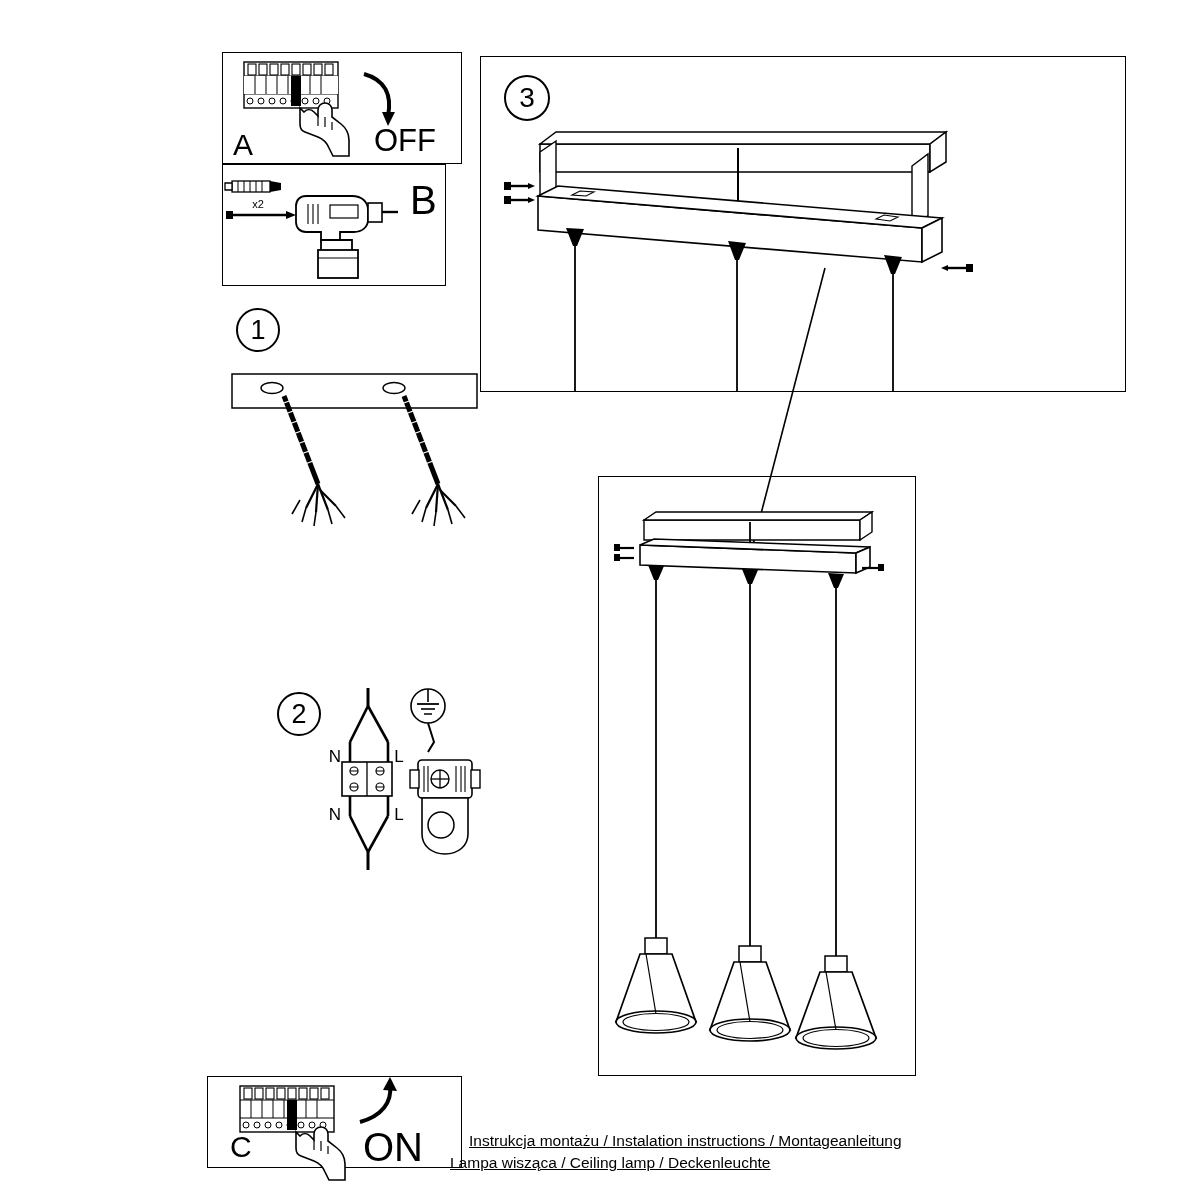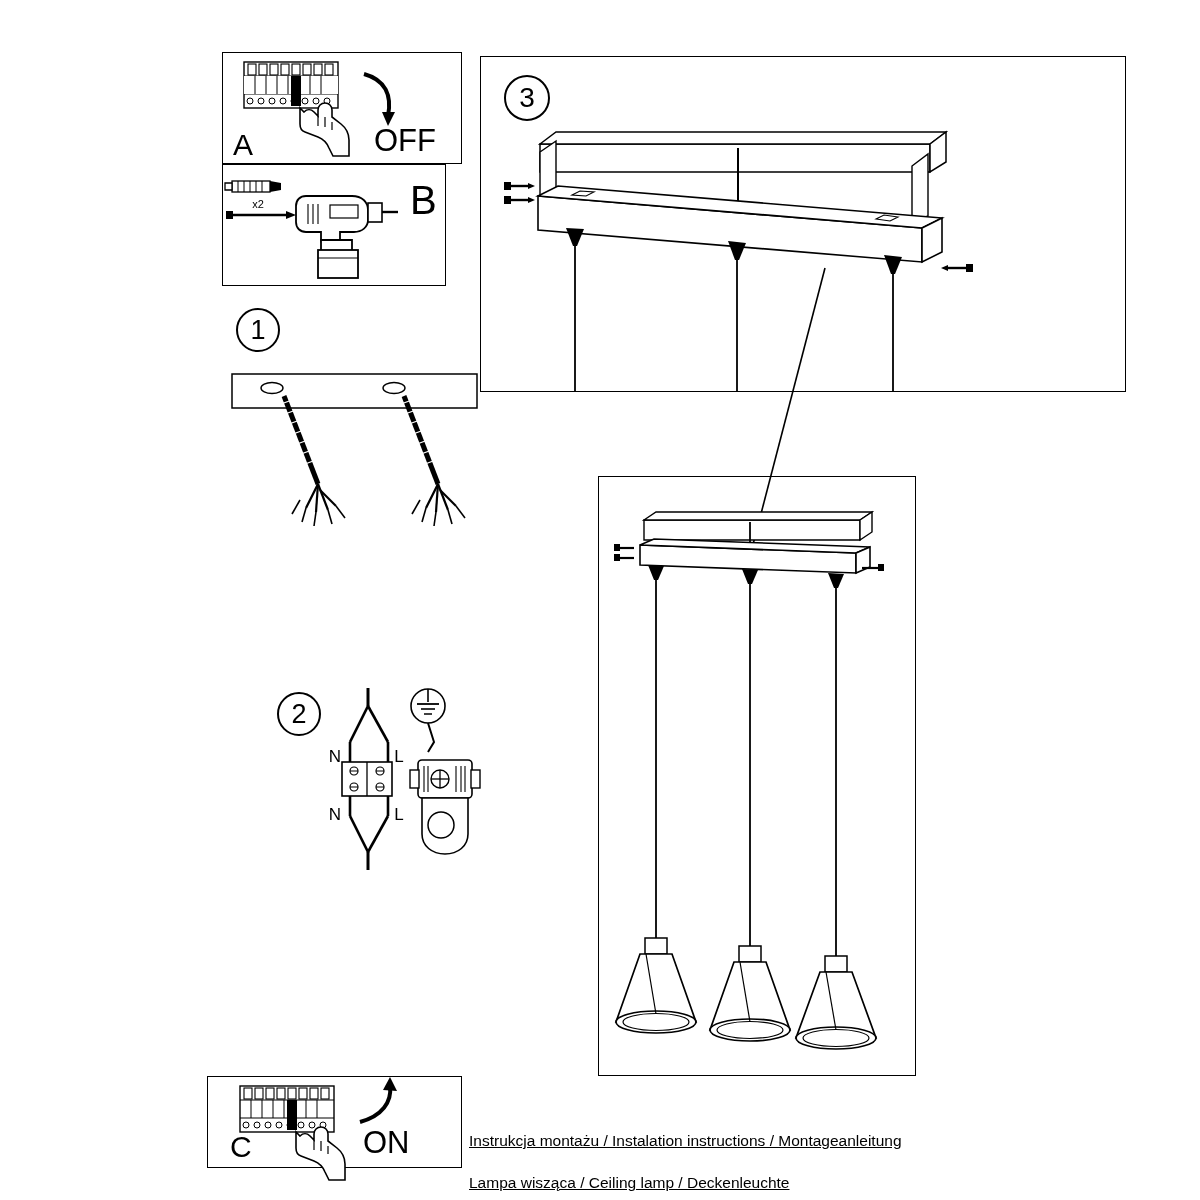--- a/index.html
+++ b/index.html
@@ -85,24 +85,24 @@
   </div>
   <div class="step-circle" style="left:504px; top:75px; width:46px; height:46px; font-size:28px;">
     <span>3</span>
   </div>
 
   <div class="panel-label" style="left:233px; top:130px;">A</div>
   <div class="panel-label big-label" style="left:410px; top:180px;">B</div>
   <div class="panel-label" style="left:230px; top:1132px;">C</div>
 
   <div class="panel-label" style="left:362px; top:125px; font-size:31px;margin-left:12px;">OFF</div>
-  <div class="panel-label" style="left:363px; top:1127px; font-size:31px;">ON</div>
+  <div class="panel-label" style="left:363px; top:1127px; font-size:40px;">ON</div>
 
   <div class="caption" style="left:469px; top:1130px;">Instrukcja montażu / Instalation instructions / Montageanleitung</div>
-  <div class="caption" style="left:469px; top:1152px;margin-top:20px;">Lampa wisząca / Ceiling lamp / Deckenleuchte</div>
+  <div class="caption" style="left:450px; top:1152px;">Lampa wisząca / Ceiling lamp / Deckenleuchte</div>
 
   <svg class="svg-layer" viewBox="0 0 1200 1200">
 
     <g>
 
       <rect x="244" y="62" width="94" height="46" fill="#fff" stroke="#000" stroke-width="1.4"></rect>
       <line x1="244" y1="76" x2="338" y2="76" stroke="#000" stroke-width="1.2"></line>
       <line x1="244" y1="94" x2="338" y2="94" stroke="#000" stroke-width="1.2"></line>
 
       <g stroke="#000" stroke-width="1.1" fill="#fff">

